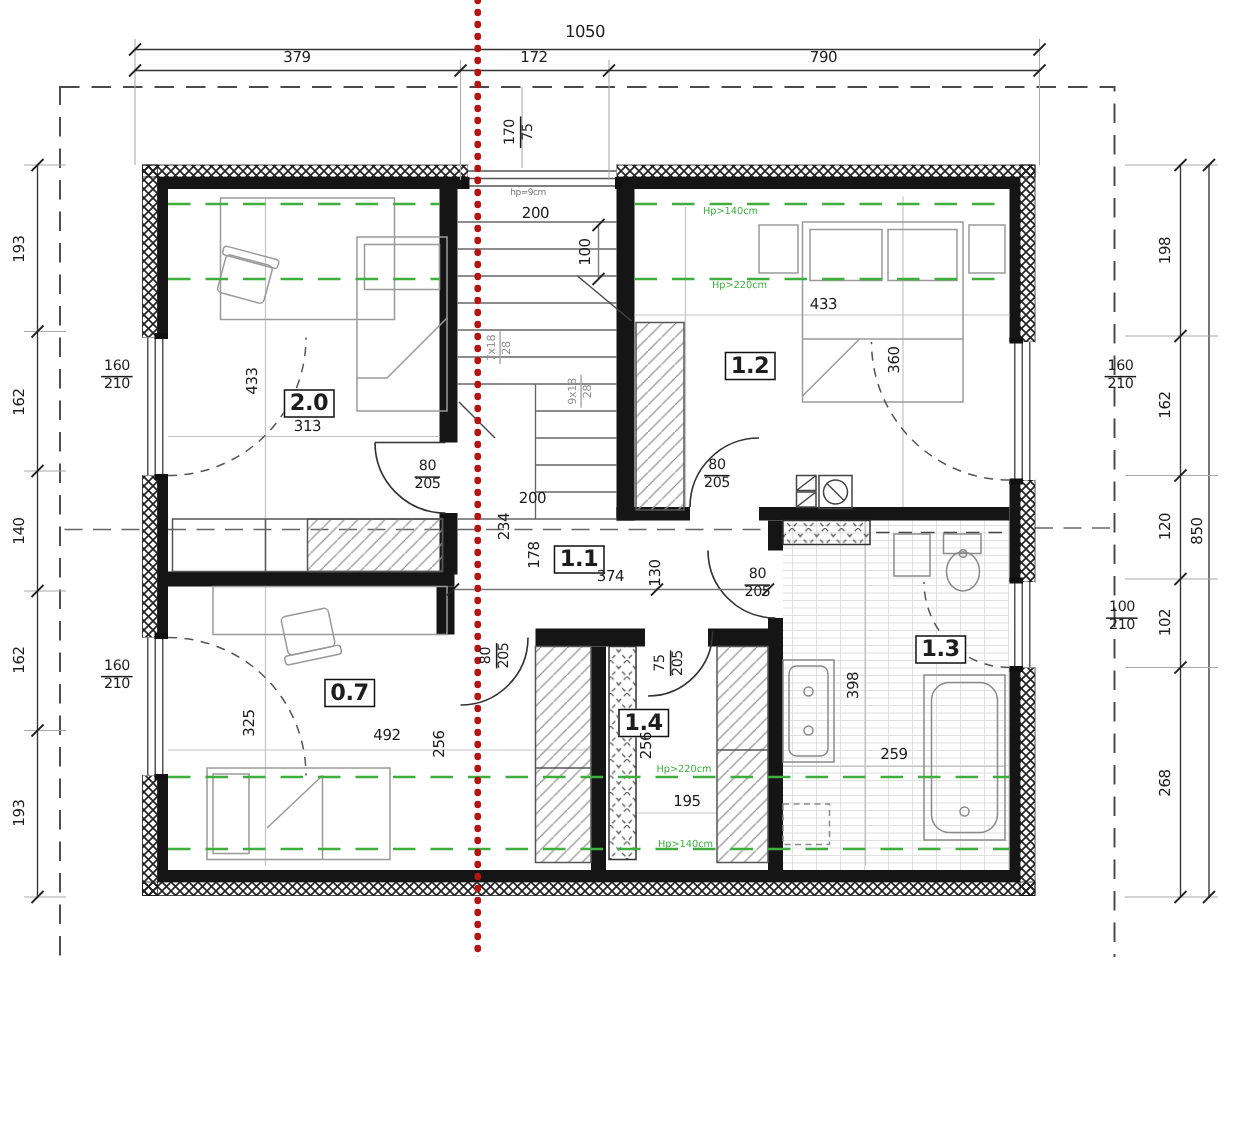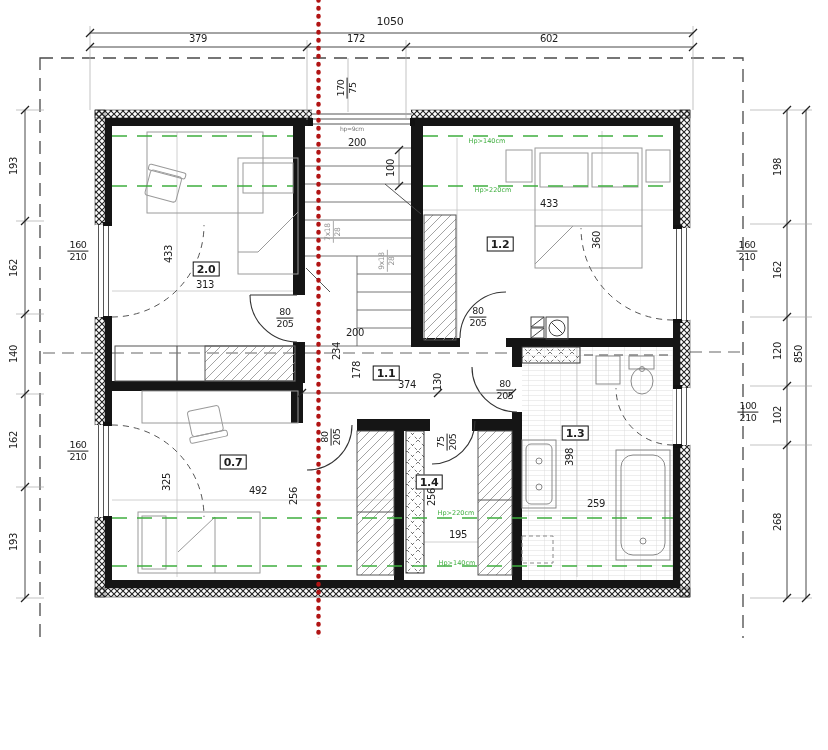--- a/index.html
+++ b/index.html
@@ -4,21 +4,21 @@
 <style>
   html,body{margin:0;padding:0;background:#fff}
   .plan{position:relative;width:828px;height:638px;background:#fff;overflow:hidden;
         font-family:"DejaVu Sans",sans-serif;color:#1d1d1d}
   .plan svg{position:absolute;left:0;top:0}
   .t{position:absolute;font-size:10px;line-height:1;white-space:nowrap;
      transform:translate(-50%,-50%);color:#1d1d1d;letter-spacing:-0.3px}
   .rot{transform:translate(-50%,-50%) rotate(-90deg)}
   .rot90{transform:translate(-50%,-50%) rotate(90deg)}
   .big{font-size:11px}
-  .box{border:1.2px solid #111;padding:1px 3px;background:#fff;font-weight:600;font-size:11px}
+  .box{border:1.2px solid #111;padding:1px 3px;background:#fff;font-weight:600;font-size:15px}
   .frac{text-align:center;font-size:9.5px}
   .frac .n{display:block;border-bottom:1px solid #1d1d1d;padding:0 2px;line-height:1.15}
   .frac .d{display:block;line-height:1.15}
   .green{color:#3fae3f;font-size:6.5px;letter-spacing:0}
   .grayt{color:#949494;font-size:7.5px}
   .tiny{font-size:6px;color:#777}
   .secA{font-size:15px;font-weight:bold;color:#000}
 </style>
 </head>
 <body>
@@ -367,21 +367,21 @@
   <g>
     <line x1="318.5" y1="0" x2="318.5" y2="712" stroke="#b11414" stroke-width="4.5" stroke-dasharray="0.5 7.5" stroke-linecap="round"></line>
     <line x1="313" y1="712" x2="313" y2="746" stroke="#000" stroke-width="4.5"></line>
     <line x1="311" y1="744" x2="342" y2="744" stroke="#000" stroke-width="4.5"></line>
   </g>
 </svg>
 
 <div class="t big" style="left:390px;top:21px">1050</div>
 <div class="t" style="left:198px;top:39px">379</div>
 <div class="t" style="left:356px;top:39px">172</div>
-<div class="t" style="left:549px;top:39px">602</div>
+<div class="t" style="left:549px;top:39px">790</div>
 
 <div class="t rot" style="left:14px;top:166px">193</div>
 <div class="t rot" style="left:14px;top:268px">162</div>
 <div class="t rot" style="left:14px;top:354px">140</div>
 <div class="t rot" style="left:14px;top:440px">162</div>
 <div class="t rot" style="left:14px;top:542px">193</div>
 
 <div class="t rot" style="left:778px;top:167px">198</div>
 <div class="t rot" style="left:778px;top:270px">162</div>
 <div class="t rot" style="left:778px;top:351px">120</div>
@@ -423,21 +423,21 @@
 
 <div class="t box" style="left:233px;top:462px">0.7</div>
 <div class="t rot" style="left:167px;top:482px">325</div>
 <div class="t" style="left:258px;top:491px">492</div>
 <div class="t rot" style="left:294px;top:496px">256</div>
 
 <div class="t box" style="left:429px;top:482px">1.4</div>
 <div class="t rot" style="left:432px;top:497px">256</div>
 <div class="t" style="left:458px;top:535px">195</div>
 
-<div class="t box" style="left:575px;top:433px">1.3</div>
+<div class="t box" style="left:627px;top:433px">1.3</div>
 <div class="t rot" style="left:570px;top:457px">398</div>
 <div class="t" style="left:596px;top:504px">259</div>
 
 <div class="t frac" style="left:285px;top:318px">
   <span class="n">80</span>
   <span class="d">205</span>
 </div>
 <div class="t frac" style="left:478px;top:317px">
   <span class="n">80</span>
   <span class="d">205</span>

